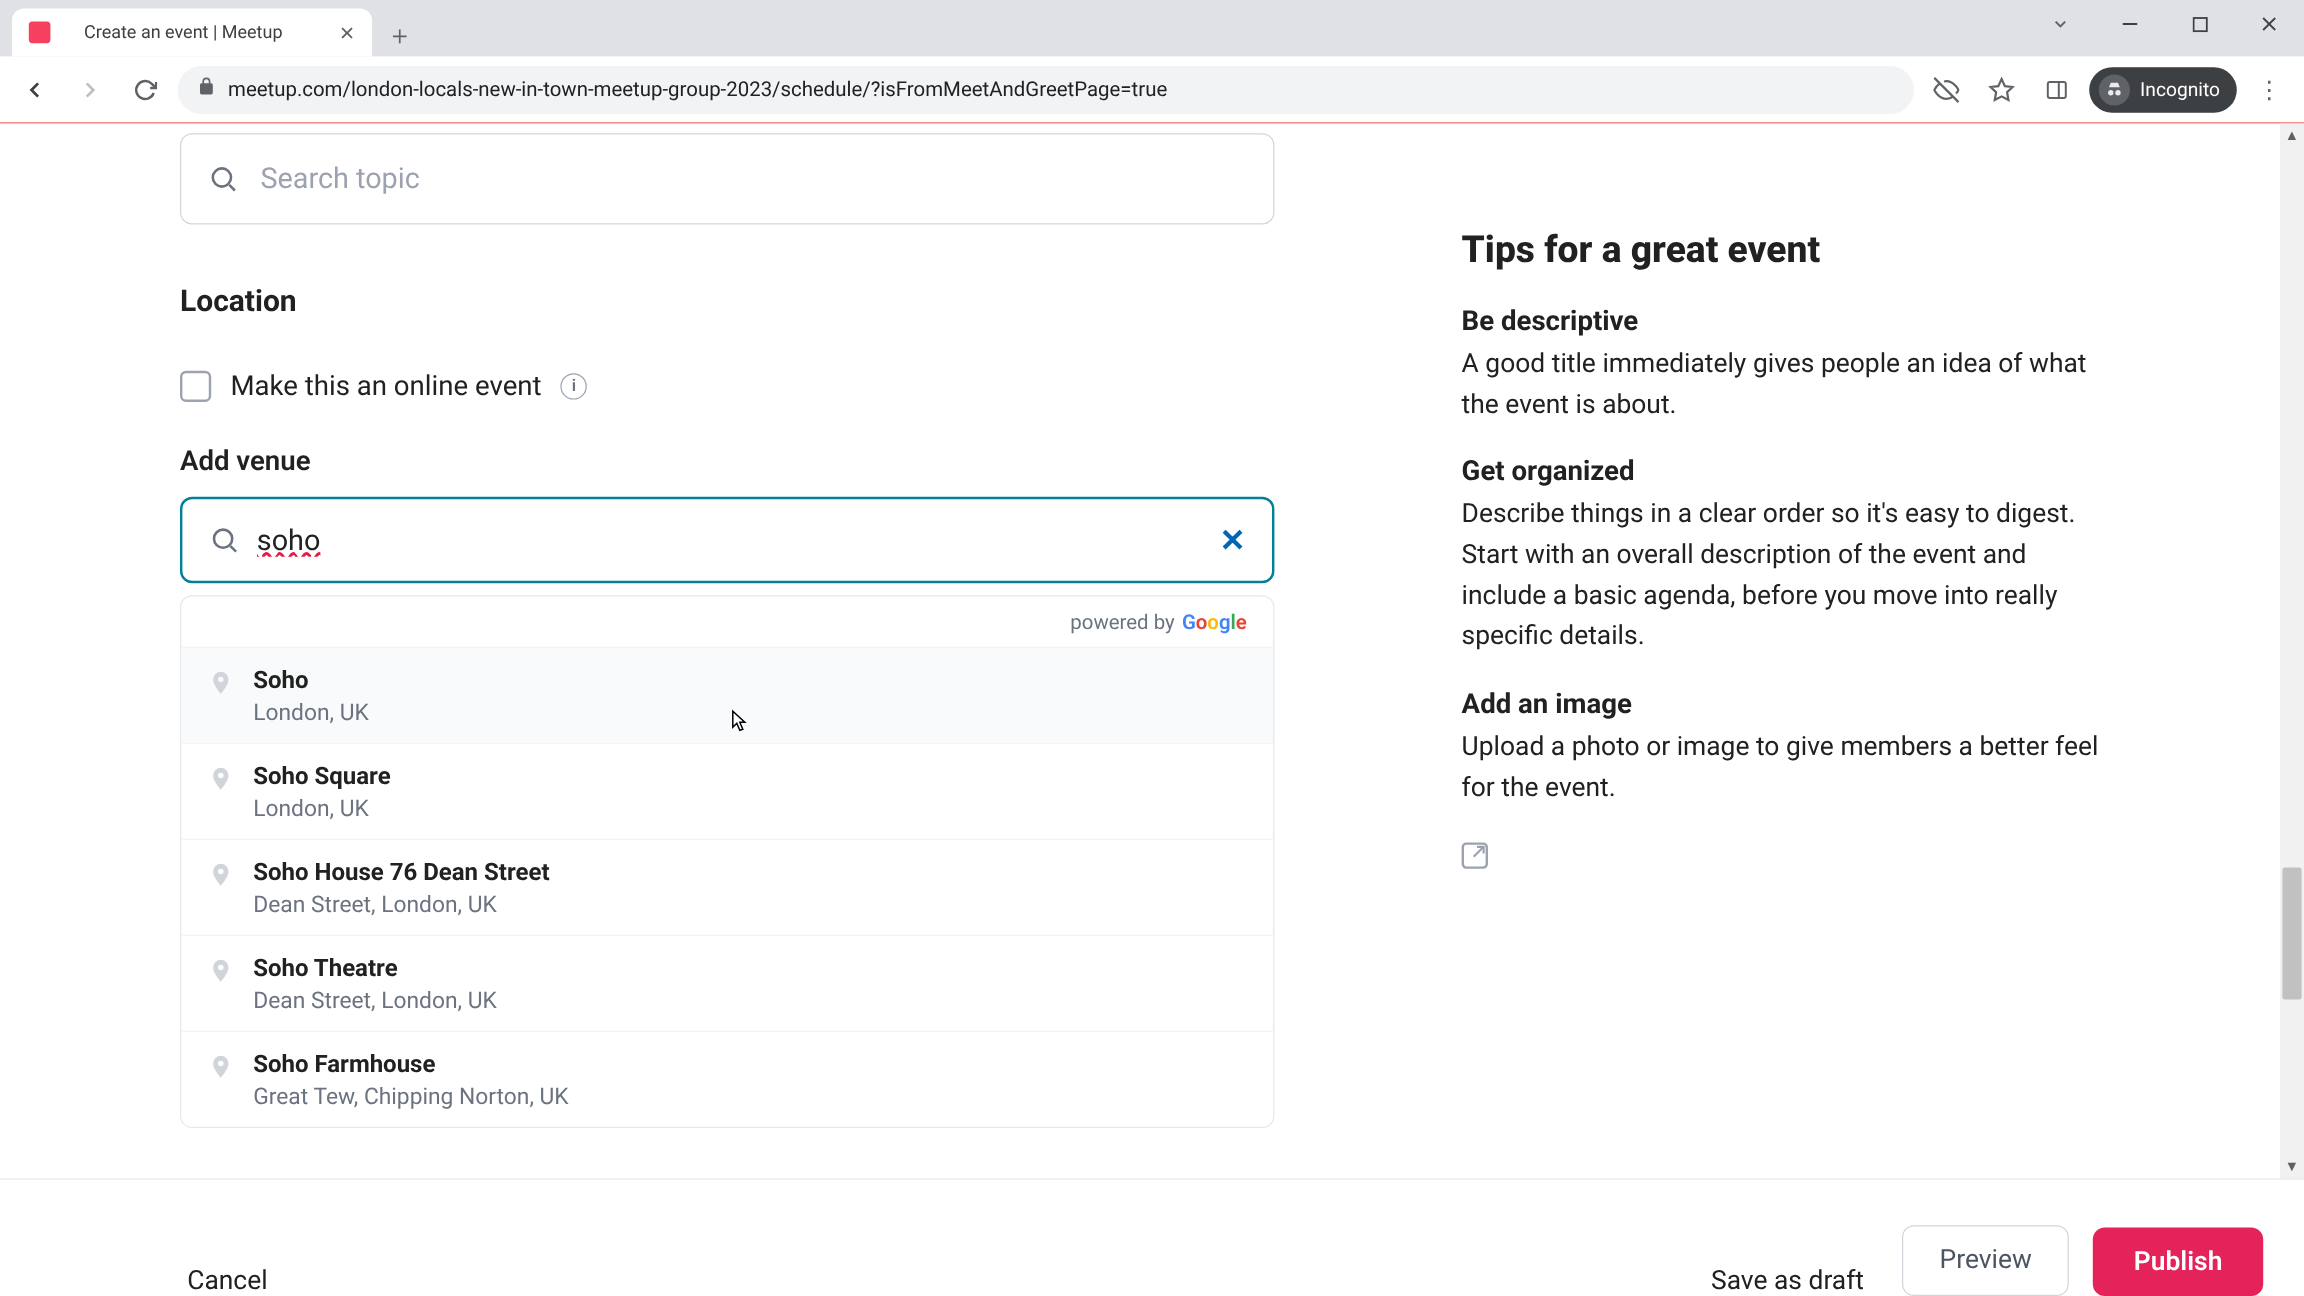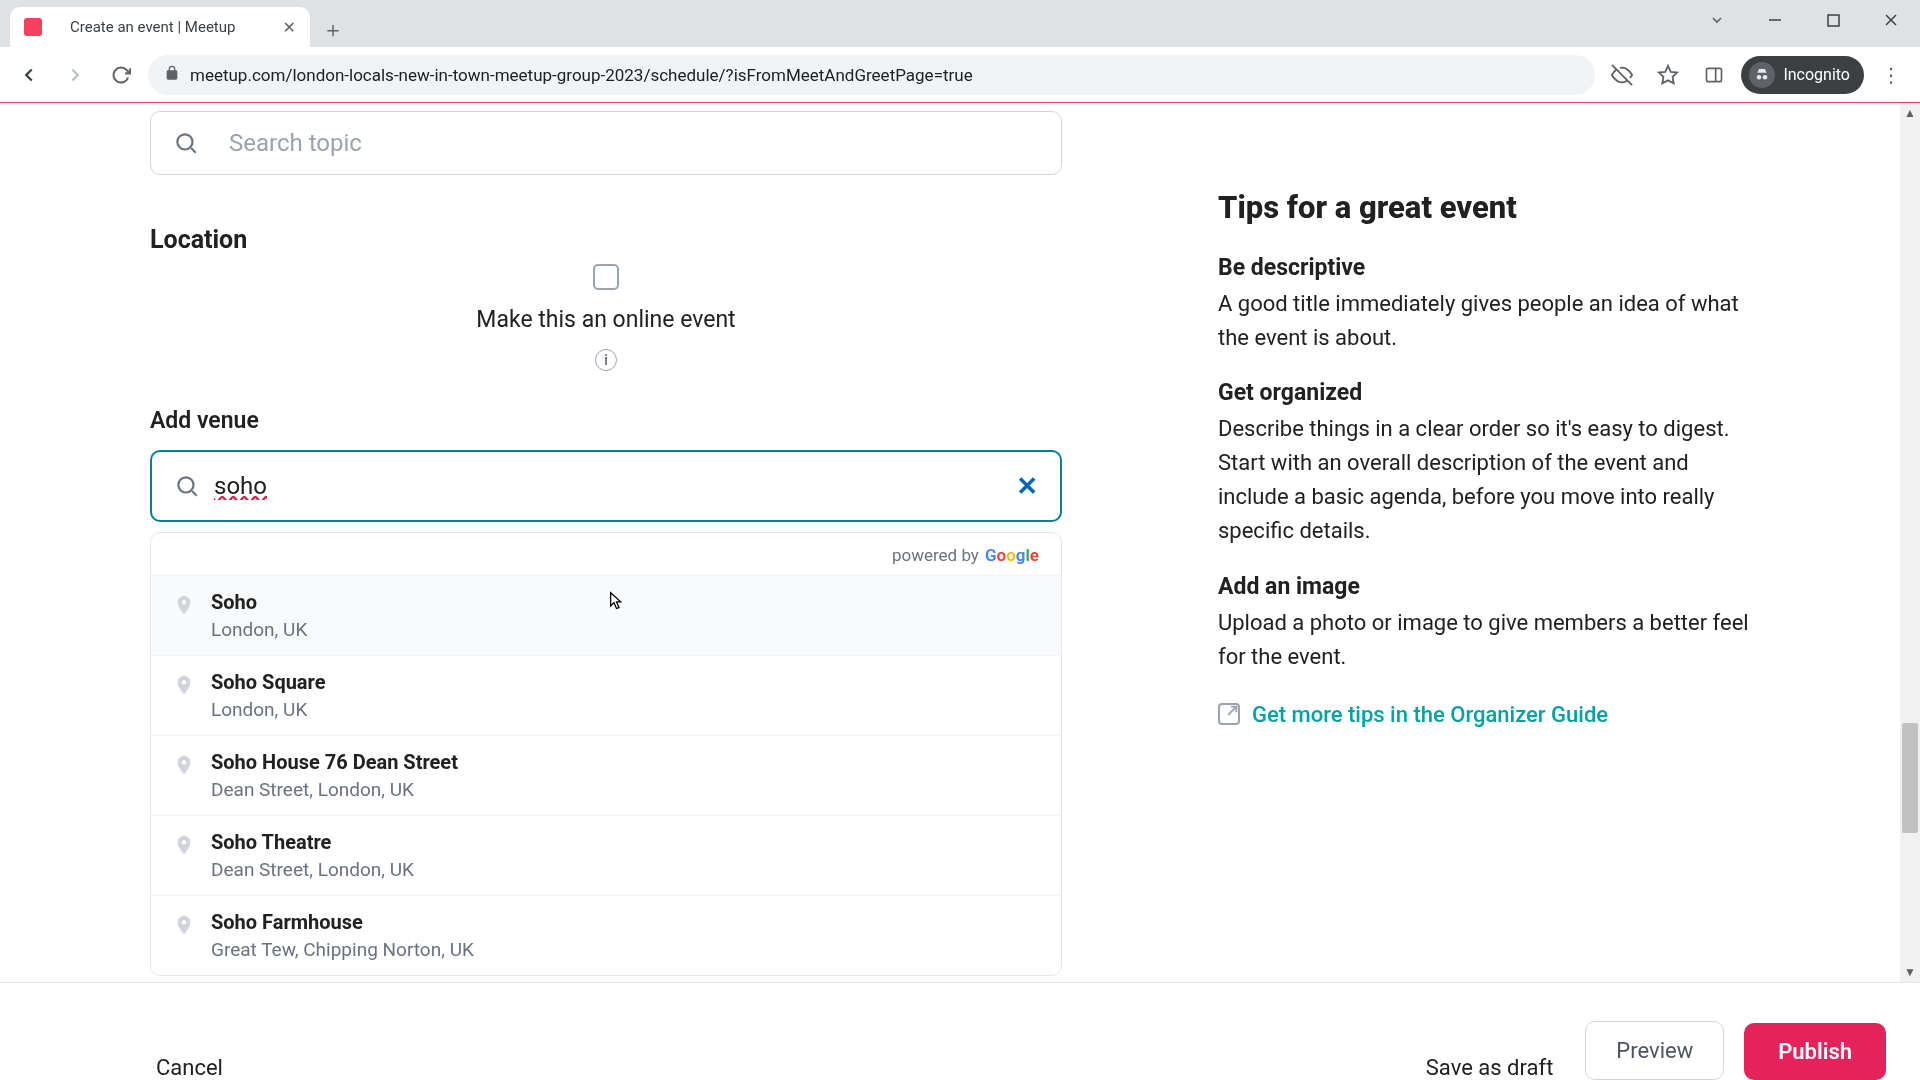--- a/index.html
+++ b/index.html
@@ -27,28 +27,28 @@
   .tool-icon { width: 38px; height: 38px; display: flex; align-items: center; justify-content: center; color: #5f6368; }
   .incognito-badge { display: flex; align-items: center; gap: 8px; background: #3c4043; color: #fff; border-radius: 22px; padding: 6px 14px 6px 8px; font-size: 16px; }
   .inc-icon { width: 26px; height: 26px; background: #5f6368; border-radius: 50%; display:flex; align-items:center; justify-content:center;}
   .kebab { width: 38px; height: 38px; display: flex; align-items: center; justify-content: center; color: #5f6368; font-size: 20px; }
 
   
   .page { position: absolute; top: 103px; left: 0; right: 0; bottom: 0; background: #fff; }
   .content-wrap { position: relative; width: 100%; height: 100%; }
 
   .main-col { position: absolute; left: 150px; top: 8px; width: 912px; }
-  .search-topic { border: 1.5px solid #d1d5db; border-radius: 10px; height: 64px; display: flex; align-items: center; padding: 0 22px; gap: 30px; }
+  .search-topic { border: 1.5px solid #d1d5db; border-radius: 10px; height: 76px; display: flex; align-items: center; padding: 0 22px; gap: 18px; }
   .search-topic input { border: none; outline: none; font-size: 24px; flex: 1; color: #212121; }
   .search-topic input::placeholder { color: #9ca3af; }
   .search-icon-svg { width: 26px; height: 26px; stroke: #6b7280; fill: none; stroke-width: 2; }
 
   .section-label { font-size: 25px; font-weight: 700; color: #212121; margin-top: 50px; }
 
-  .checkbox-row { display: flex; align-items: center; gap: 16px; margin-top: 10px; flex-direction: column; }
+  .checkbox-row { display: flex; align-items: center; gap: 16px; margin-top: 42px; }
   .checkbox { width: 26px; height: 26px; border: 2px solid #9ca3af; border-radius: 5px; background: #fff; }
   .checkbox-label { font-size: 23px; color: #212121; }
   .info-icon { width: 22px; height: 22px; border: 1.5px solid #9ca3af; border-radius: 50%; display: flex; align-items: center; justify-content: center; color: #6b7280; font-size: 14px; font-weight: 600; }
 
   .field-label { font-size: 23px; font-weight: 600; color: #212121; margin-top: 36px; }
 
   .venue-input-wrap { border: 2px solid #008294; border-radius: 10px; height: 72px; display: flex; align-items: center; padding: 0 22px; gap: 14px; margin-top: 16px; position: relative; }
   .venue-input-wrap input { border: none; outline: none; font-size: 24px; flex: 1; color: #212121; text-decoration: underline; text-decoration-color: #e11d48; text-decoration-style: wavy; }
   .clear-x { color: #0066b3; font-size: 26px; font-weight: 700; }
 
@@ -293,21 +293,20 @@
       <div class="tip-heading">Add an image</div>
       <div class="tip-body">Upload a photo or image to give members a better feel for the event.</div>
 
       <div class="guide-row">
         <div class="ext-icon">
           <svg width="22" height="22" viewBox="0 0 24 24" fill="none" stroke="#9ca3af" stroke-width="2" style="position:absolute; top:-2px; left:-2px;">
               <path d="M14 4h6v6"></path>
               <path d="M20 4 L11 13"></path>
             </svg>
         </div>
-        <span class="guide-link">Get more tips in the Organizer Guide</span>
       </div>
     </div>
 
     <div class="scroll-track"></div>
     <div class="scroll-arrow up">▲</div>
     <div class="scroll-thumb"></div>
     <div class="scroll-arrow down">▼</div>
 
     <div class="footer-bar">
       <div class="cancel-link">Cancel</div>

